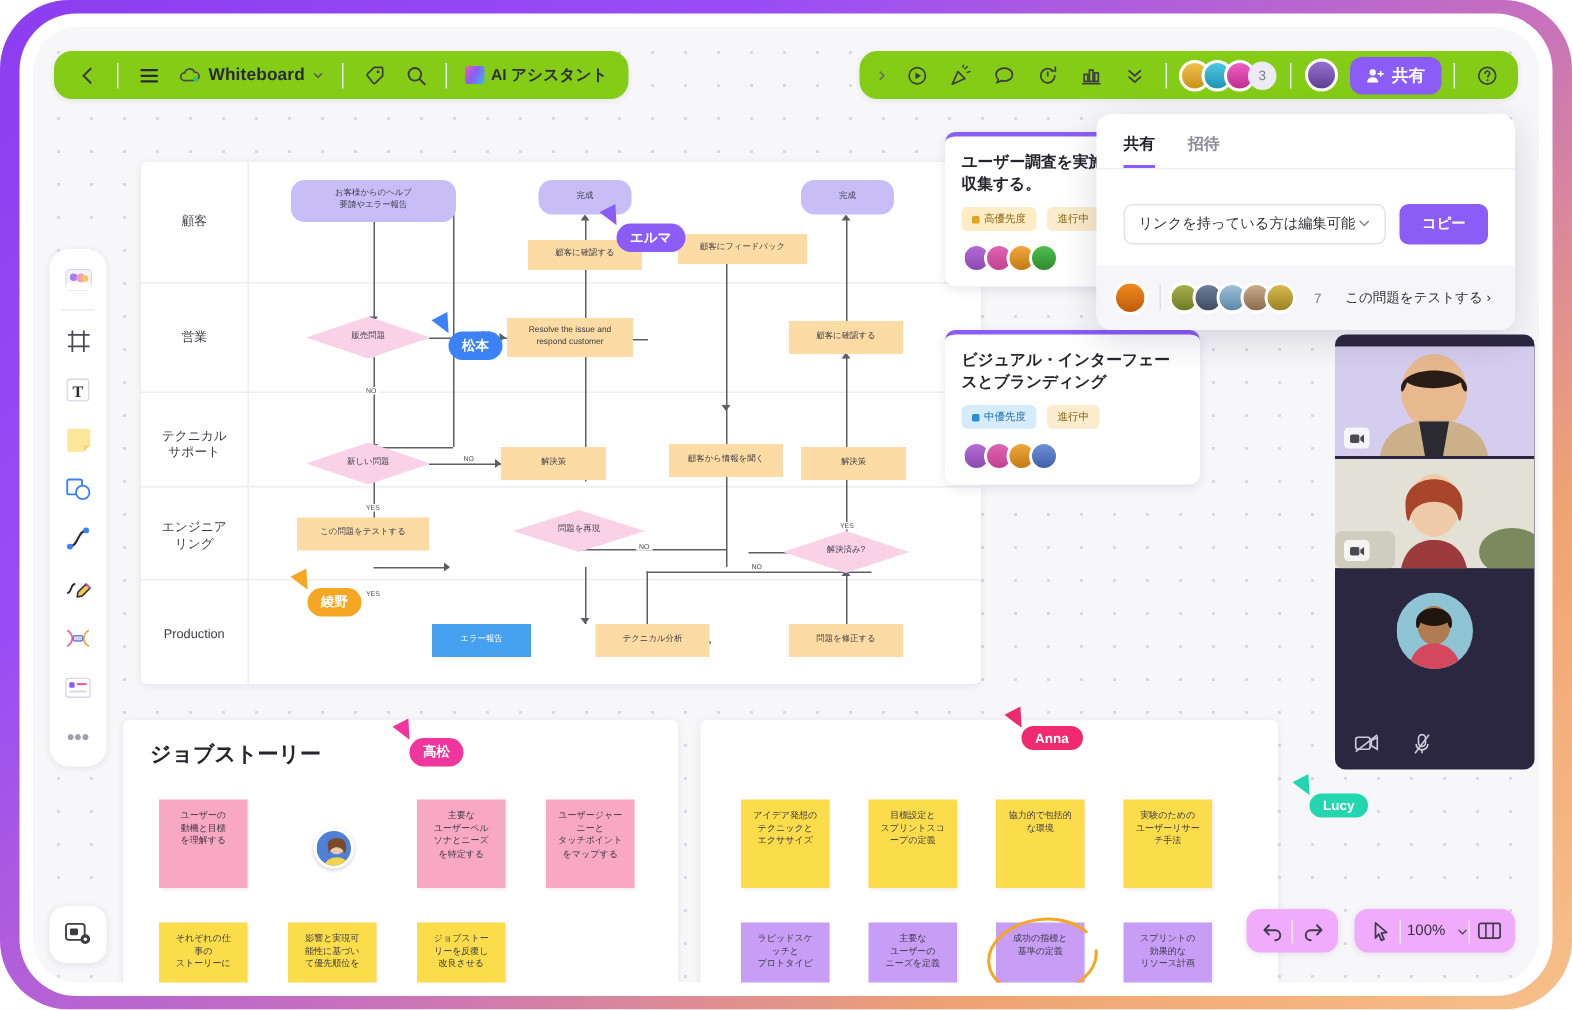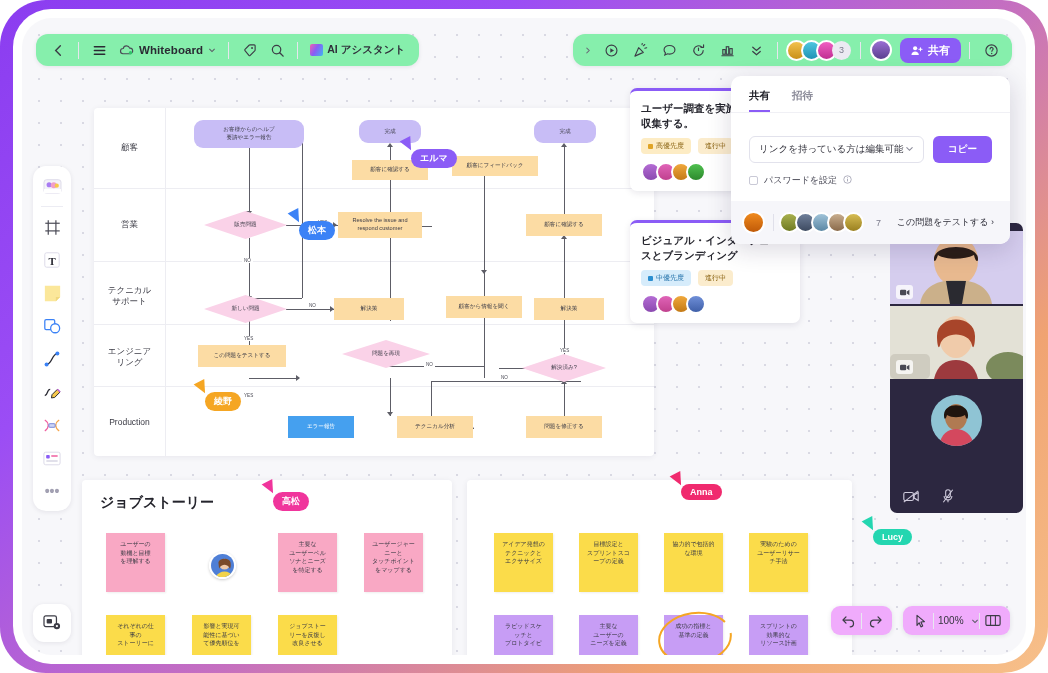--- a/index.html
+++ b/index.html
@@ -18,21 +18,21 @@
     background:#fff; border-radius:38px;
   }
   #canvas{
     position:absolute; left:22px; top:18px; width:1004px; height:637px;
     background:#f7f7fa; border-radius:30px; overflow:hidden;
     background-image:radial-gradient(#d9d9e3 1px, transparent 1px);
     background-size:22px 22px; background-position:6px 6px;
   }
 
   
-  .tbar{ position:absolute; background:#86efac; border-radius:12px;
+  .tbar{ position:absolute; background:#84cc16; border-radius:12px;
     box-shadow:0 1px 4px rgba(30,20,60,.09); display:flex; align-items:center; height:32px;}
   #topbar-left{ left:36px; top:34px; padding:0 9px; gap:2px;}
   .tb-btn{ display:flex; align-items:center; justify-content:center;
     height:26px; min-width:26px; padding:0 5px; border-radius:6px; cursor:pointer;
     color:#3c3c46; font-size:12px;}
   .tb-sep{ width:1px; height:17px; background:#e6e6ee; margin:0 5px;}
   .doc-title{ font-size:11.5px; color:#2a2a33; font-weight:600; letter-spacing:.1px;}
   .ai-chip{ display:flex; align-items:center; gap:4px; font-size:10.5px; color:#2f2f3a; font-weight:600;}
   .ai-glyph{ width:13px;height:12px;border-radius:2px;
     background:linear-gradient(120deg,#f25fae 0%,#8a5cf6 45%,#3fb7f0 100%); }
@@ -675,31 +675,20 @@
       <div class="sp-select">
         <span>リンクを持っている方は編集可能</span>
         <span>
           <svg width="9" height="9" viewBox="0 0 10 10">
               <path d="M2 4l3 3 3-3" fill="none" stroke="#8a8a99" stroke-width="1.2" stroke-linecap="round"></path>
             </svg>
         </span>
       </div>
       <div class="sp-copy">コピー</div>
     </div>
-    <div class="sp-check">
-      <span class="cbox"></span>
-      <span>パスワードを設定</span>
-      <span>
-        <svg width="9" height="9" viewBox="0 0 12 12">
-            <circle cx="6" cy="6" r="5" fill="none" stroke="#9a9aab" stroke-width="1"></circle>
-            <line x1="6" y1="5.3" x2="6" y2="8.6" stroke="#9a9aab" stroke-width="1.1"></line>
-            <circle cx="6" cy="3.6" r=".7" fill="#9a9aab"></circle>
-          </svg>
-      </span>
-    </div>
   </div>
   <div class="sp-foot">
     <div class="av" style="width:23px;height:23px;background:linear-gradient(#f08a1e,#c05a08)"></div>
     <div style="width:1px;height:17px;background:#e0e0ea"></div>
     <div class="av-row" style="margin-left:-3px">
       <div class="av" style="width:21px;height:21px;background:linear-gradient(#a8b04e,#6f7a22);margin-left:0"></div>
       <div class="av" style="width:21px;height:21px;background:linear-gradient(#6f7f9a,#3d4a60)"></div>
       <div class="av" style="width:21px;height:21px;background:linear-gradient(#9fc2d8,#5b87a4)"></div>
       <div class="av" style="width:21px;height:21px;background:linear-gradient(#c8ad8e,#8a6a4a)"></div>
       <div class="av" style="width:21px;height:21px;background:linear-gradient(#d6bc52,#9a8020)"></div>

